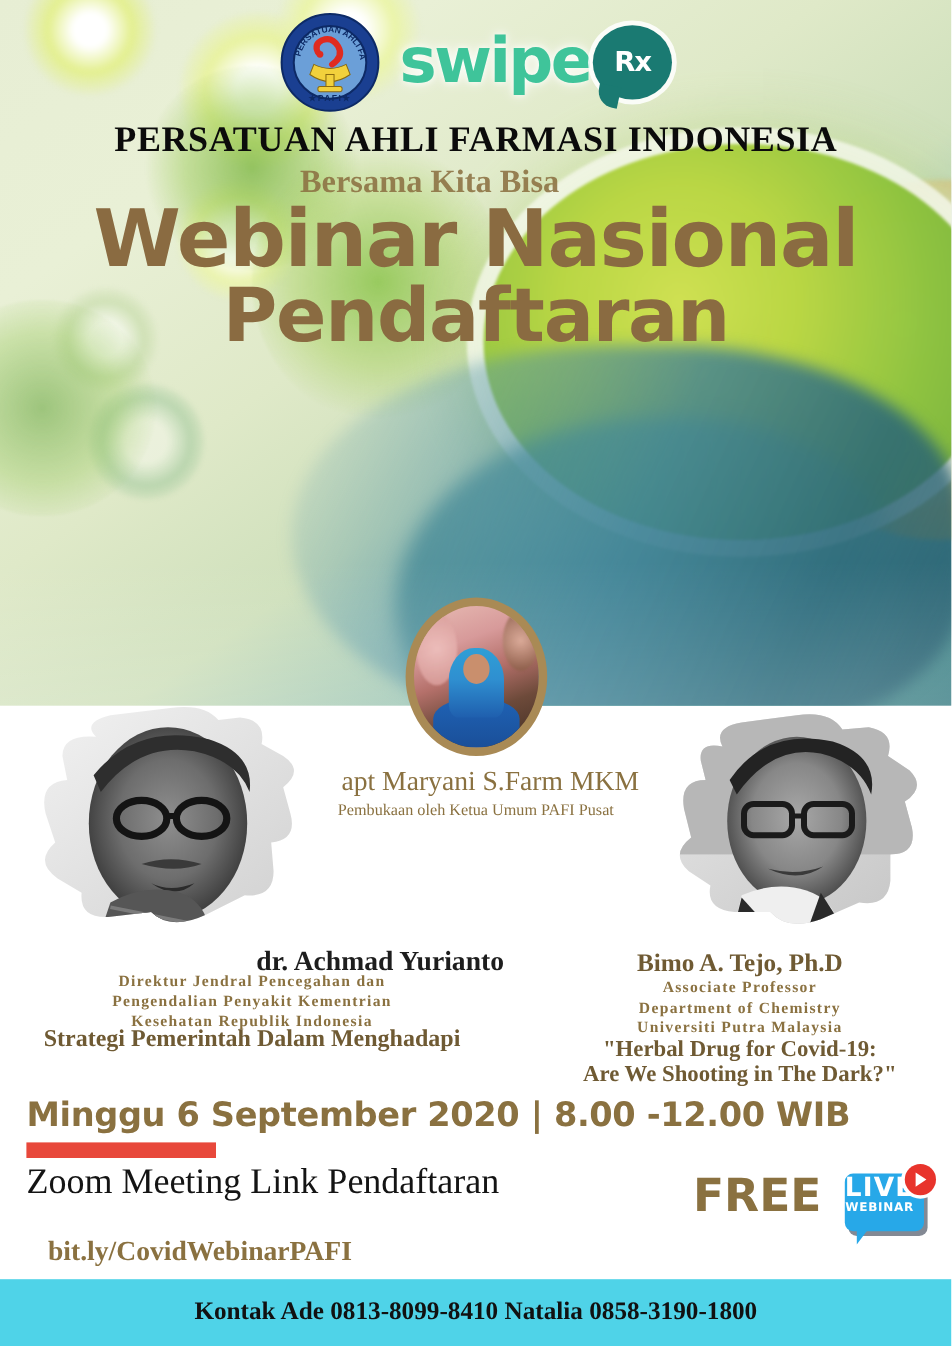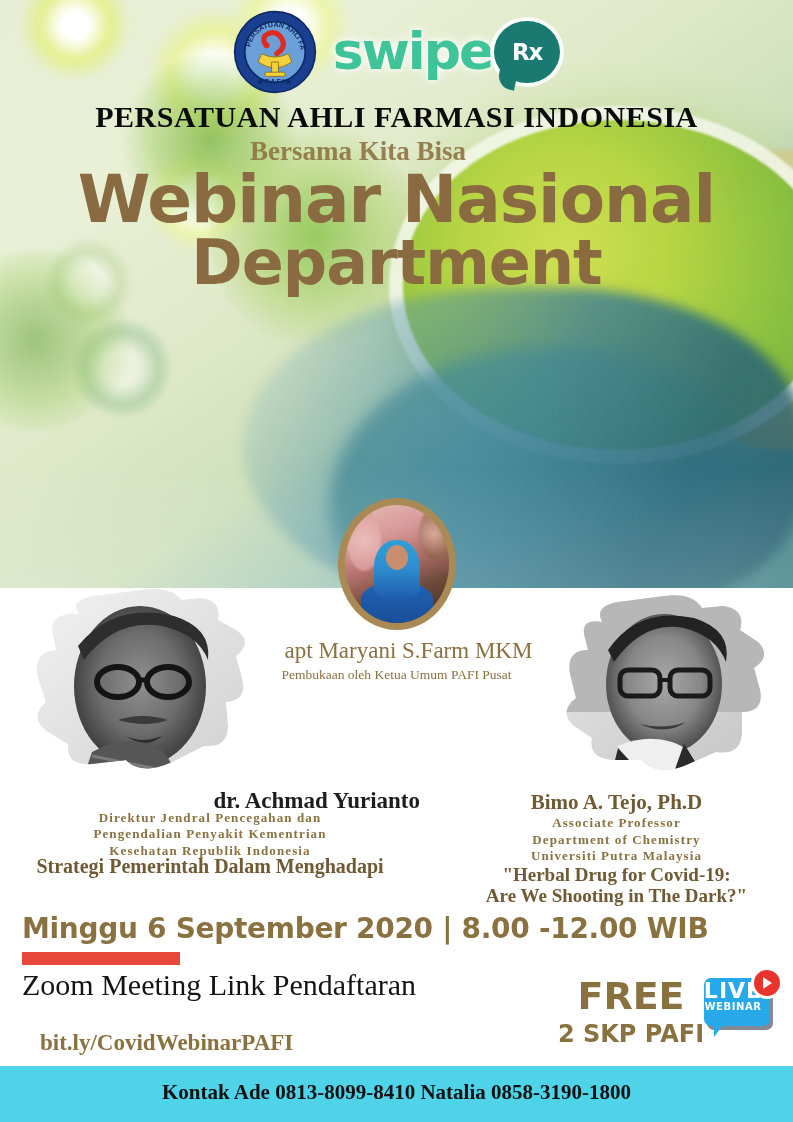--- a/index.html
+++ b/index.html
@@ -156,21 +156,21 @@
       <span class="rx-bubble">
         <span class="rx-txt">Rx</span>
       </span>
     </div>
   </div>
 
   <div class="org-name">PERSATUAN AHLI FARMASI INDONESIA</div>
   <div class="tagline">Bersama Kita Bisa</div>
   <div class="main-title">
     <span class="l1">Webinar Nasional</span>
-    <span class="l2">Department</span>
+    <span class="l2">Pendaftaran</span>
   </div>
 
   <div class="center-speaker">
     <div class="oval-frame">
       <div class="bloomL"></div>
       <div class="bloomR"></div>
       <div class="body"></div>
       <div class="hijab"></div>
       <div class="face"></div>
     </div>
@@ -270,21 +270,20 @@
     <div>"Herbal Drug for Covid-19:</div>
     <div>Are We Shooting in The Dark?"</div>
   </div>
 
   <div class="datetime">Minggu  6 September  2020 | 8.00 -12.00 WIB</div>
   <div class="redbar"></div>
   <div class="zoomline">Zoom Meeting  Link  Pendaftaran</div>
   <div class="bitly">bit.ly/CovidWebinarPAFI</div>
 
   <div class="free">FREE</div>
-  <div class="skp">2 SKP PAFI</div>
 
   <div class="live-badge">
     <div class="lb-box"></div>
     <div class="lb-live">LIVE</div>
     <div class="lb-web">WEBINAR</div>
     <div class="lb-play"></div>
   </div>
 
   <div class="footer">
     <div class="footer-txt">Kontak Ade 0813-8099-8410 Natalia 0858-3190-1800</div>

